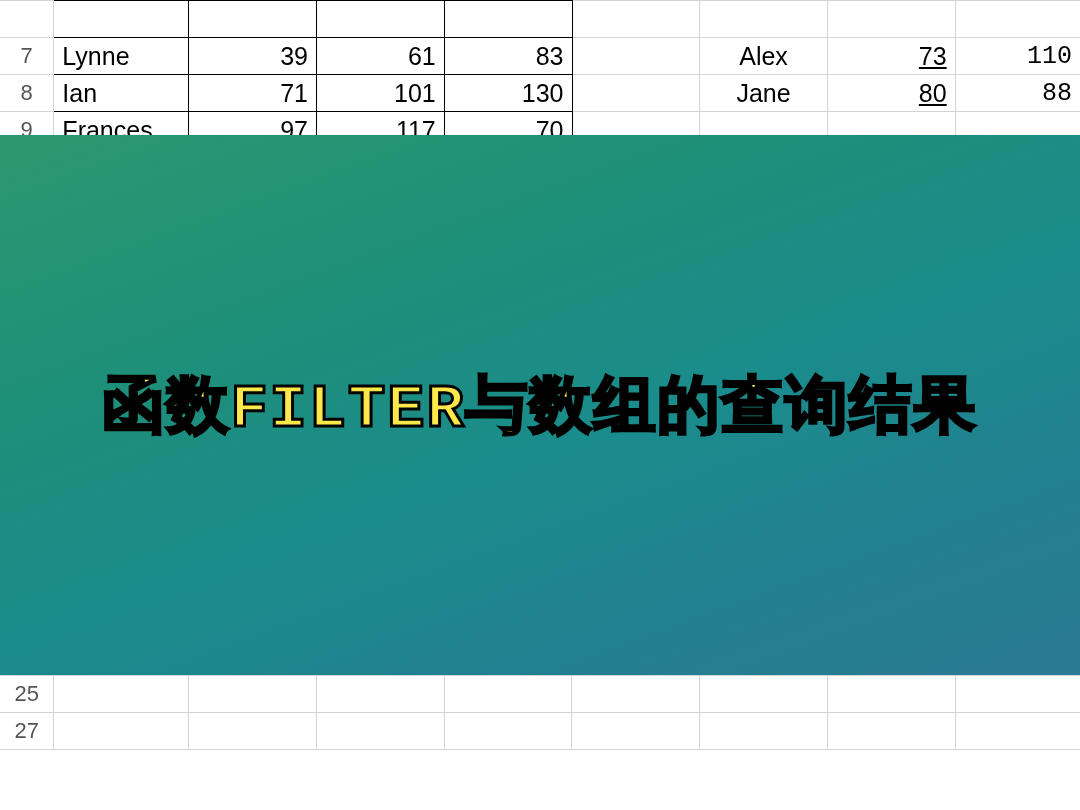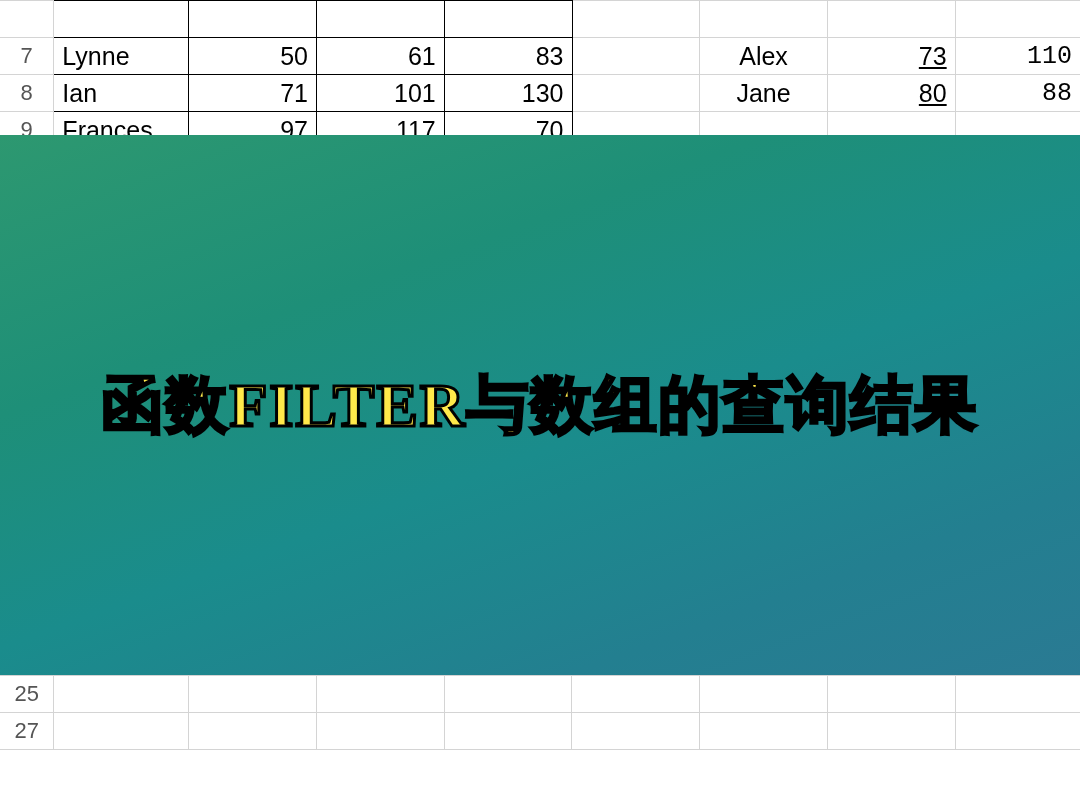--- a/index.html
+++ b/index.html
@@ -82,21 +82,21 @@
     }
     .title-line {
       font-size: 62px;
       font-weight: 900;
       color: #ffe94a;
       -webkit-text-stroke: 3px #000;
       text-stroke: 3px #000;
       letter-spacing: 2px;
       text-align: center;
       margin: 20px 0;
-      font-family: Liberation Serif, serif;
+      font-family: Liberation Mono, monospace;
     }
     .bottom-rows {
       position: absolute;
       top: 675px;
       left: 0;
       width: 100%;
     }
     .partial-row {
       height: 12px;
     }
@@ -113,21 +113,21 @@
     <td class="cell bordered-cell num-cell"></td>
     <td class="cell bordered-cell num-cell"></td>
     <td class="cell empty-cell"></td>
     <td class="cell right-name"></td>
     <td class="cell right-num"></td>
     <td class="cell right-num2"></td>
   </tr>
   <tr>
     <td class="row-header">7</td>
     <td class="cell bordered-cell name-cell">Lynne</td>
-    <td class="cell bordered-cell num-cell">50</td>
+    <td class="cell bordered-cell num-cell">39</td>
     <td class="cell bordered-cell num-cell">61</td>
     <td class="cell bordered-cell num-cell">83</td>
     <td class="cell empty-cell"></td>
     <td class="cell right-name">Alex</td>
     <td class="cell right-num">73</td>
     <td class="cell right-num2">110</td>
   </tr>
   <tr>
     <td class="row-header">8</td>
     <td class="cell bordered-cell name-cell">Ian</td>

